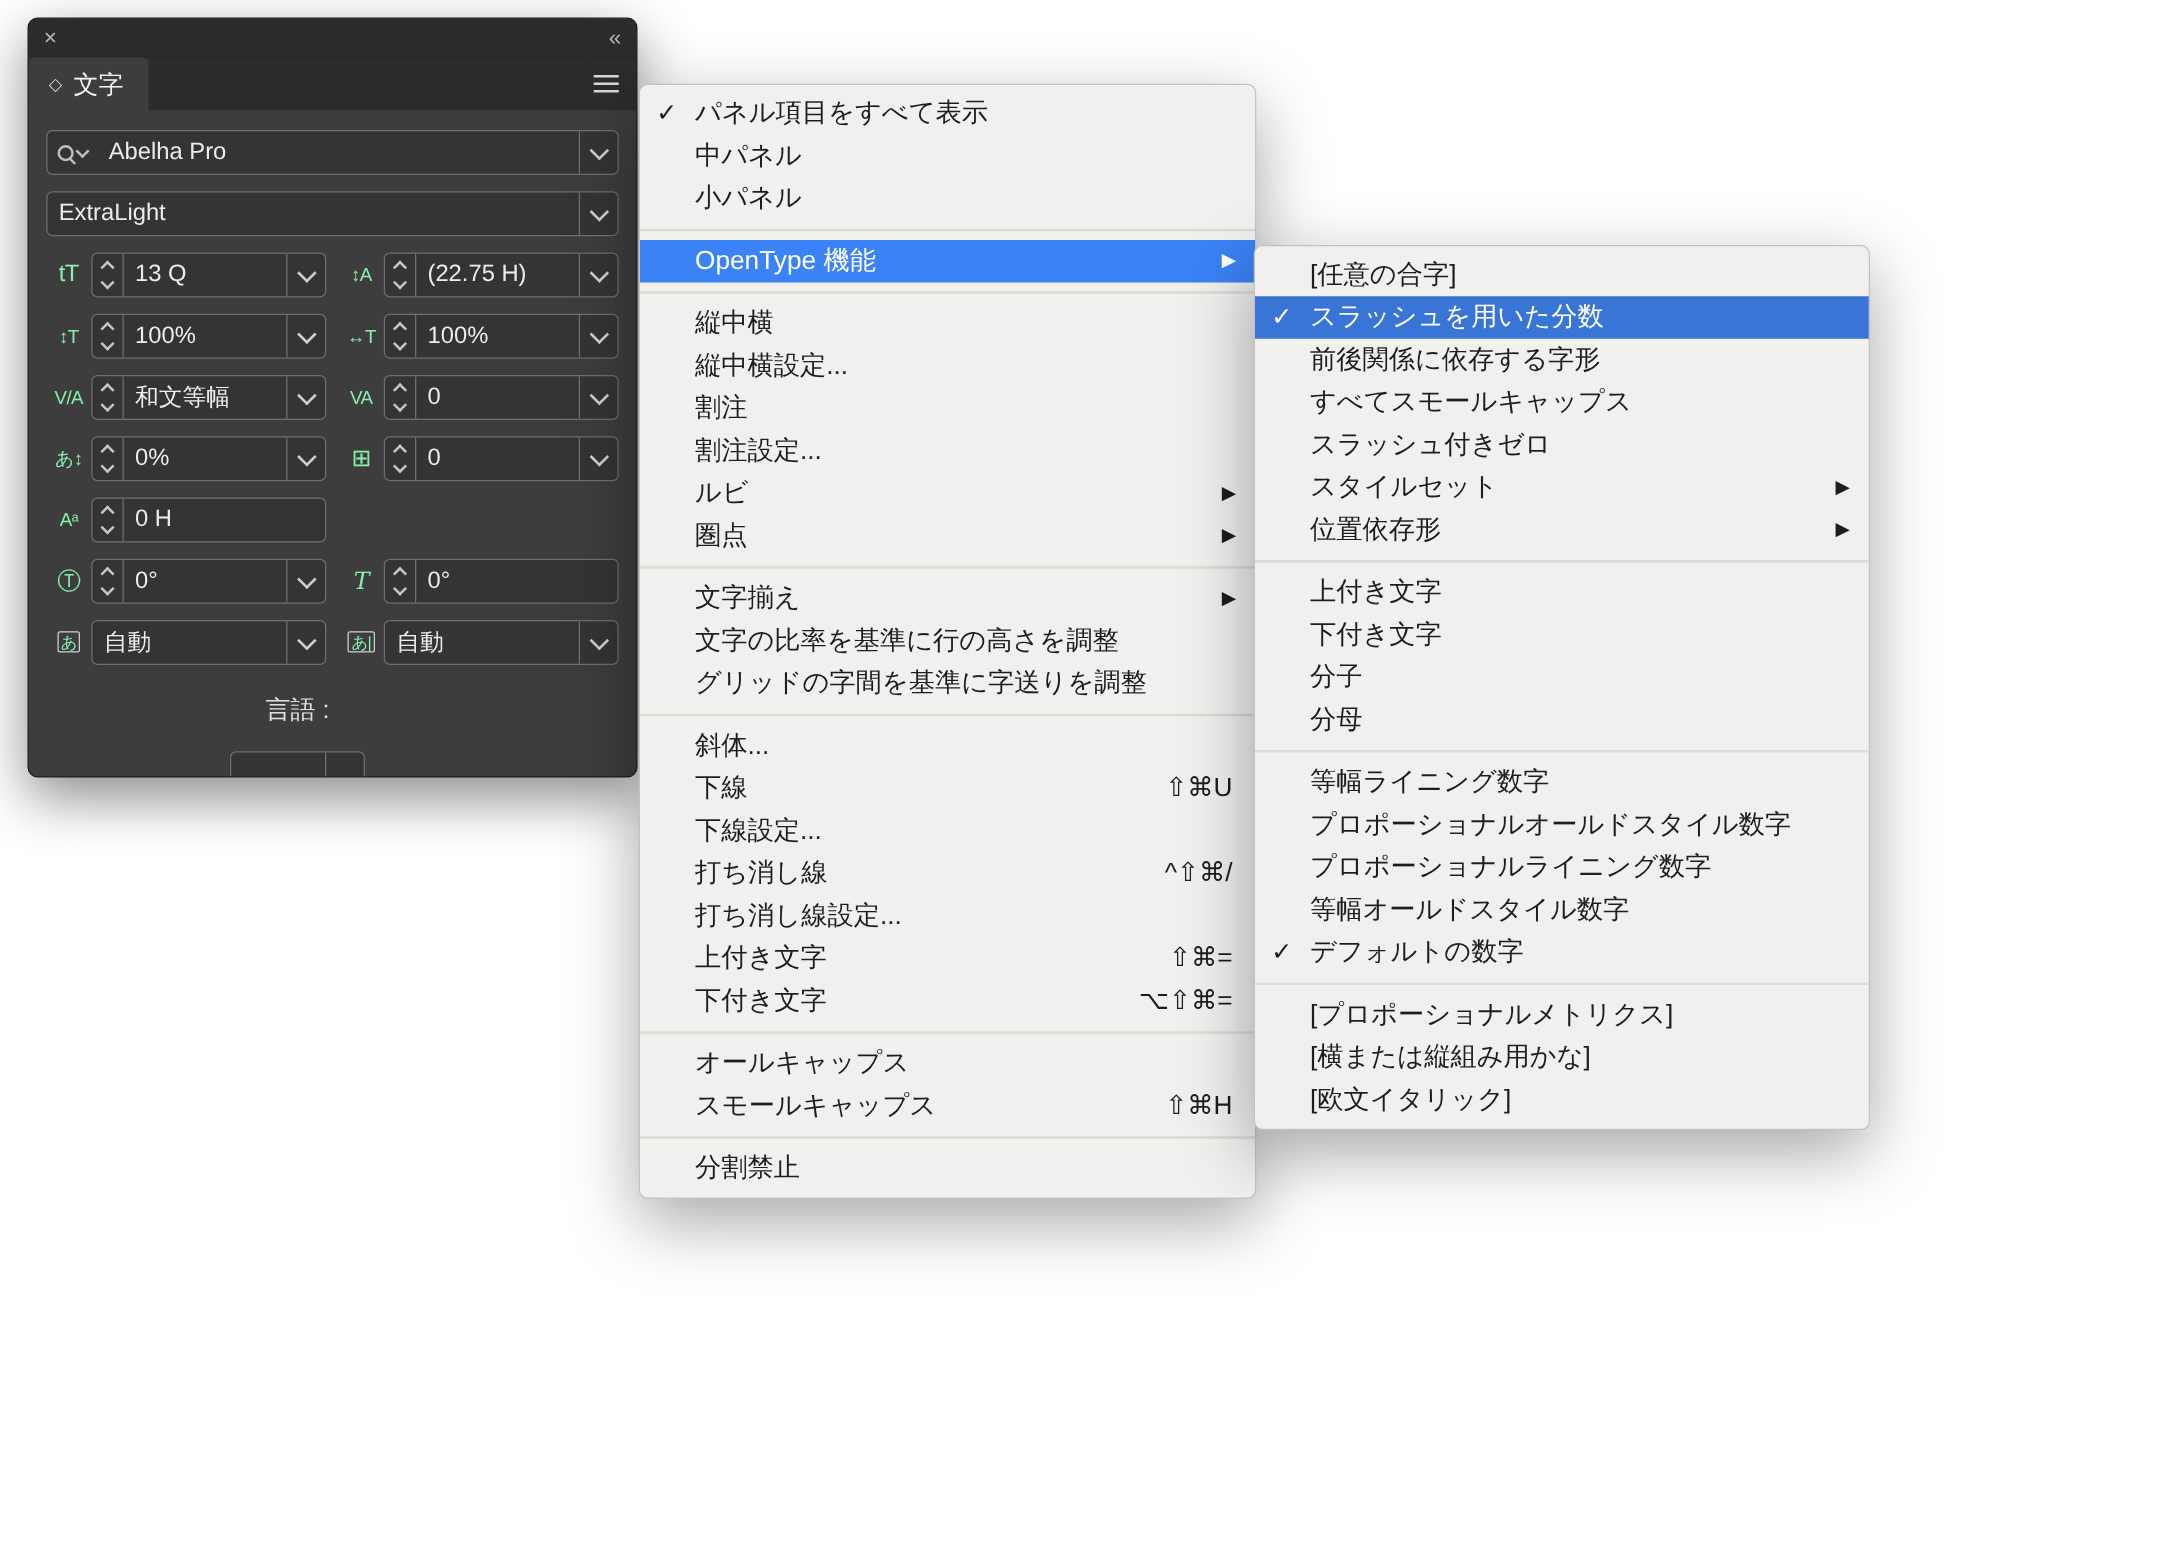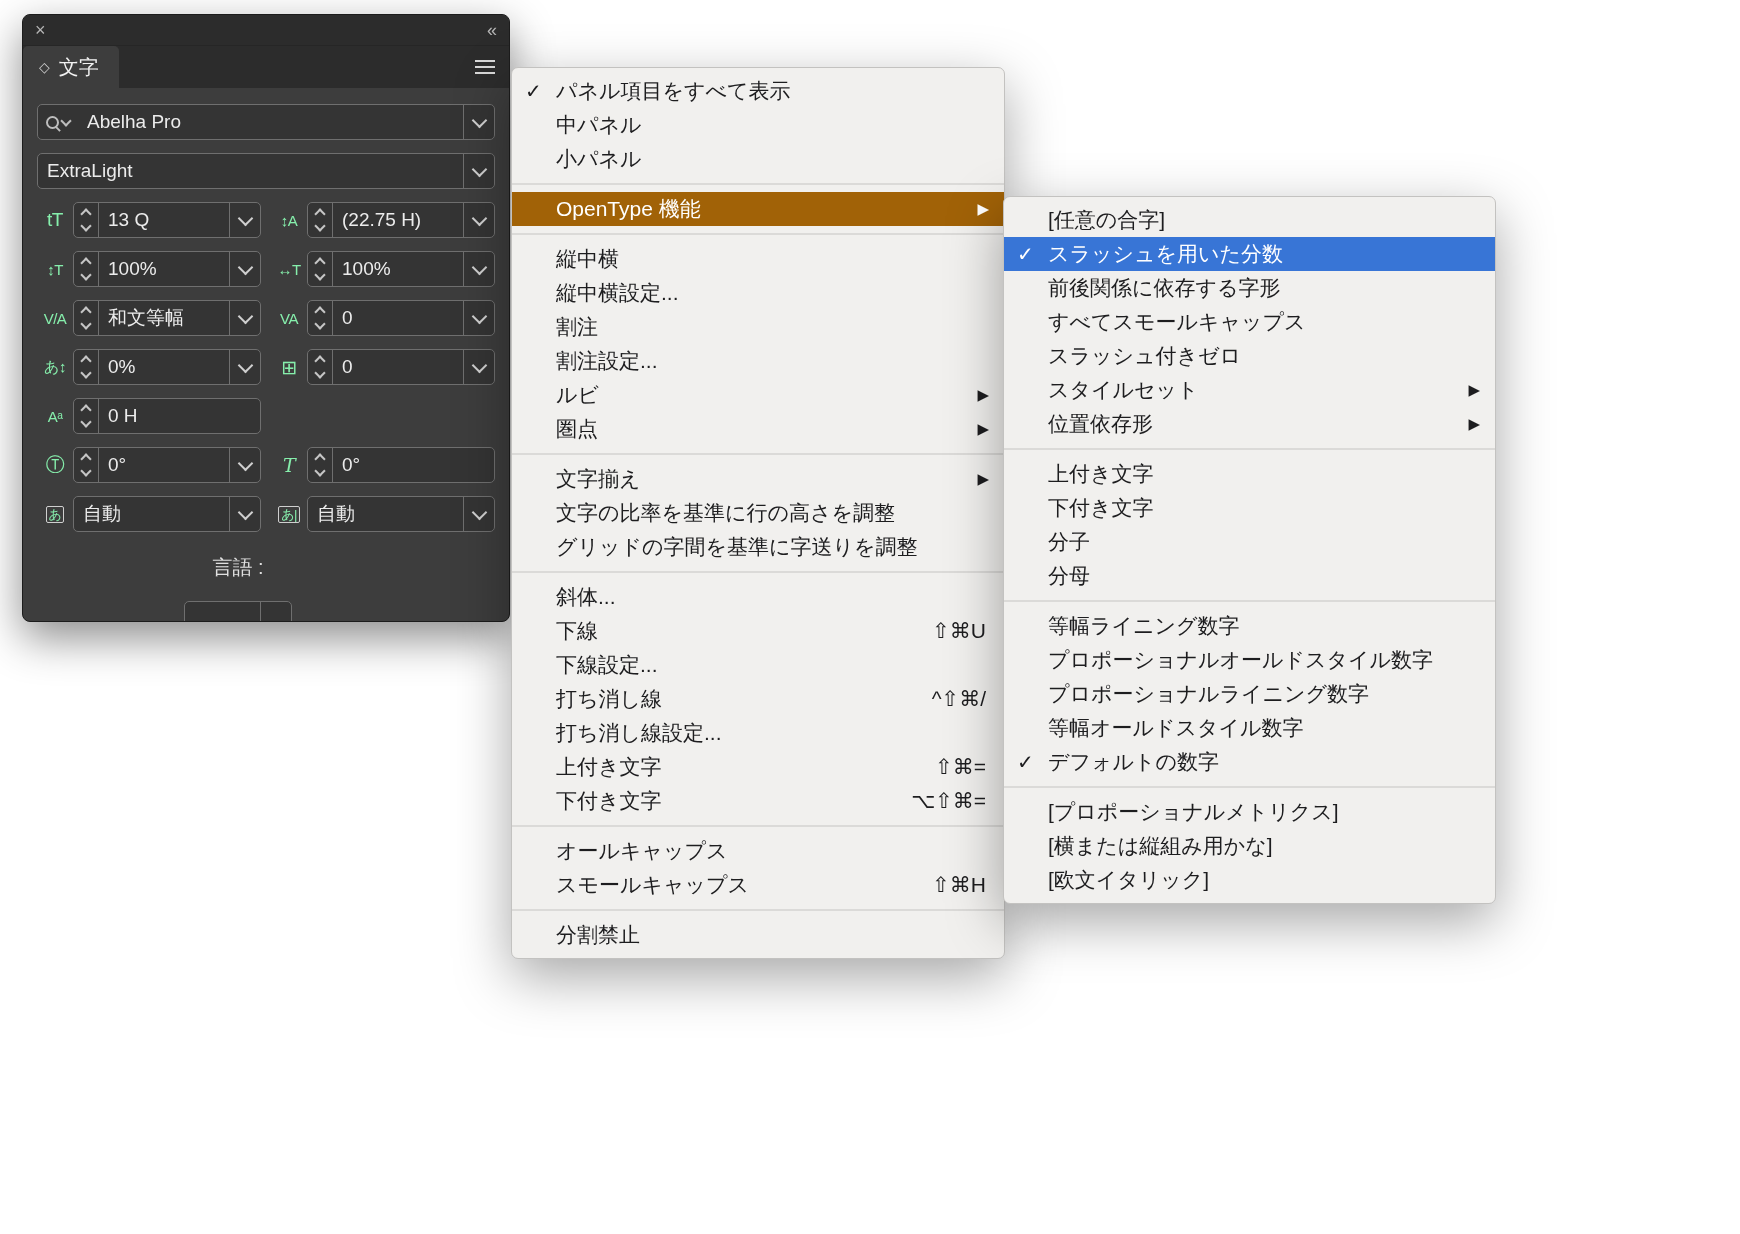--- a/index.html
+++ b/index.html
@@ -293,21 +293,21 @@
       </div>
 
     </div>
   </div>
 
   <div class="menu" id="main-menu">
       <div class="menu-item"><span class="check">✓</span><span>パネル項目をすべて表示</span></div>
       <div class="menu-item"><span>中パネル</span></div>
       <div class="menu-item"><span>小パネル</span></div>
       <div class="menu-sep"></div>
-      <div class="menu-item hl" style="background: #a16207;"><span>OpenType 機能</span><span class="arrow">▶</span></div>
+      <div class="menu-item hl" style="background: #3b82f6;"><span>OpenType 機能</span><span class="arrow">▶</span></div>
       <div class="menu-sep"></div>
       <div class="menu-item"><span>縦中横</span></div>
       <div class="menu-item"><span>縦中横設定...</span></div>
       <div class="menu-item"><span>割注</span></div>
       <div class="menu-item"><span>割注設定...</span></div>
       <div class="menu-item"><span>ルビ</span><span class="arrow">▶</span></div>
       <div class="menu-item"><span>圏点</span><span class="arrow">▶</span></div>
       <div class="menu-sep"></div>
       <div class="menu-item"><span>文字揃え</span><span class="arrow">▶</span></div>
       <div class="menu-item"><span>文字の比率を基準に行の高さを調整</span></div>

